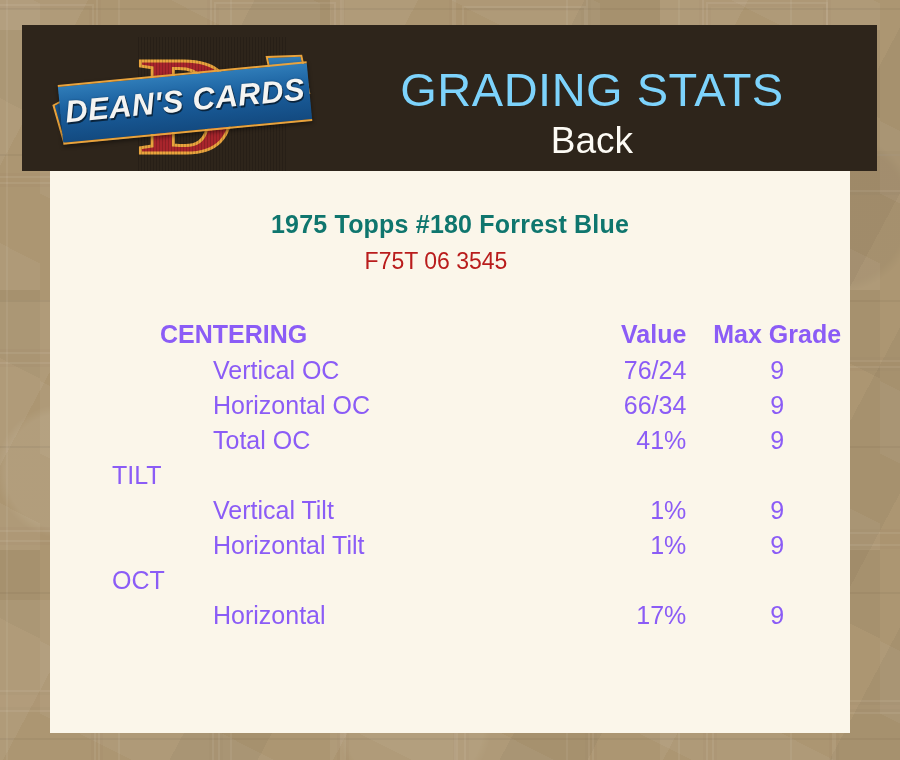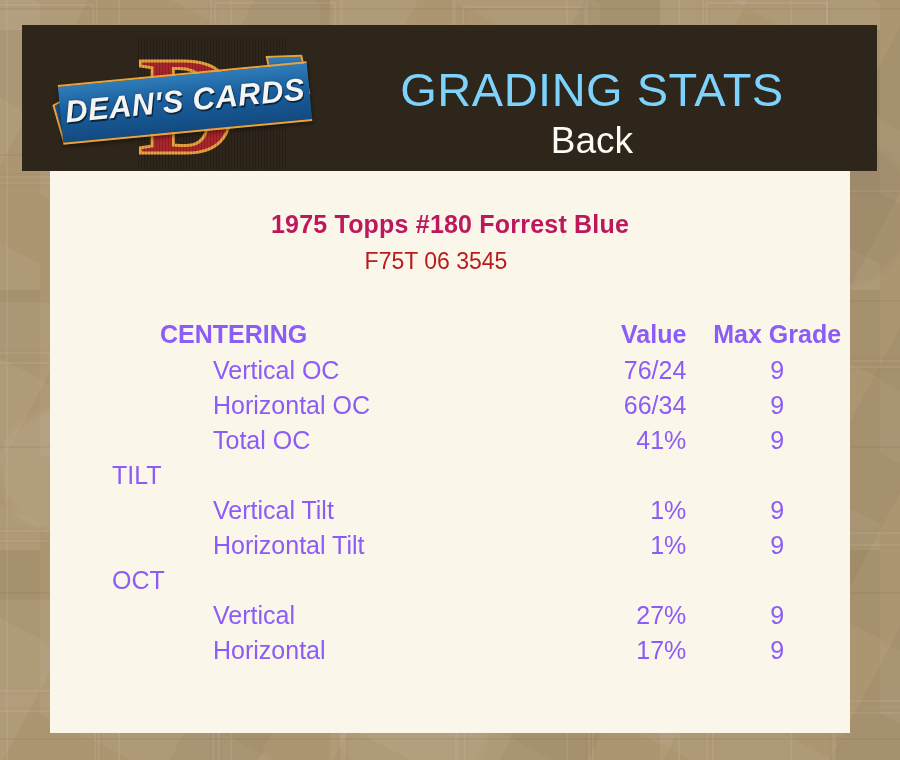--- a/index.html
+++ b/index.html
@@ -172,21 +172,21 @@
   }
 
   #card-title {
     position: absolute;
     left: 0;
     top: 39px;
     width: 800px;
     text-align: center;
     font-size: 25px;
     font-weight: bold;
-    color: #be185d;
+    color: #0f766e;
     letter-spacing: 0.2px;
   }
   #card-serial {
     position: absolute;
     left: 0;
     top: 77px;
     width: 772px;
     text-align: center;
     font-size: 23px;
     font-weight: normal;
@@ -330,25 +330,20 @@
           <td class="col-label">Horizontal Tilt</td>
           <td class="col-value">1%</td>
           <td class="col-grade">9</td>
         </tr>
         <tr class="section-row">
           <td class="col-label">OCT</td>
           <td class="col-value"></td>
           <td class="col-grade"></td>
         </tr>
         <tr class="data-row">
-          <td class="col-label">Vertical</td>
-          <td class="col-value">27%</td>
-          <td class="col-grade">9</td>
-        </tr>
-        <tr class="data-row">
           <td class="col-label">Horizontal</td>
           <td class="col-value">17%</td>
           <td class="col-grade">9</td>
         </tr>
       </tbody>
   </table>
 
 </div>
 
 </body></html>

